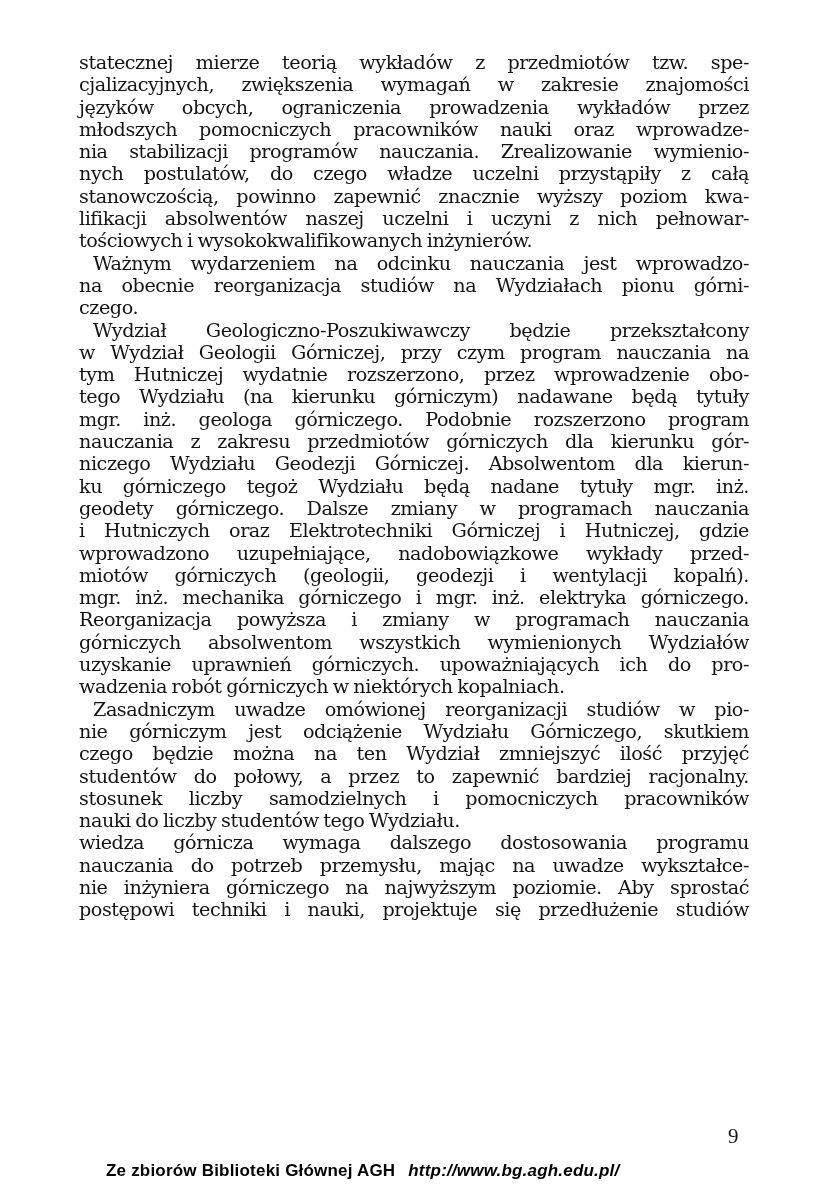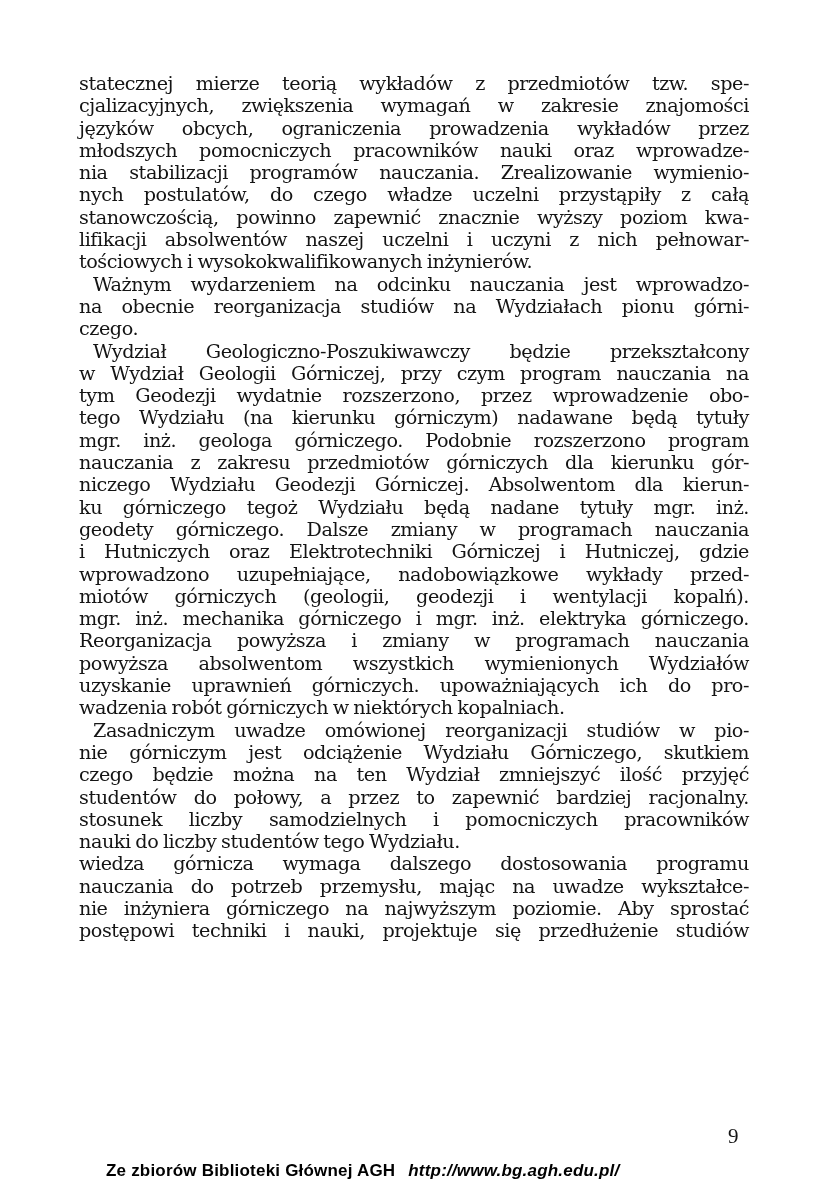--- a/index.html
+++ b/index.html
@@ -16,21 +16,21 @@
     .page {
       position: absolute;
       left: 0; top: 0;
       width: 816px;
       height: 1200px;
       background: #ffffff;
     }
     .text-block {
       position: absolute;
       left: 79px;
-      top: 73px;
+      top: 52px;
       width: 670px;
       font-family: "DejaVu Serif", "Liberation Serif", serif;
       font-size: 19.2px;
       color: #141414;
     }
     .line {
       display: block;
       height: 22.3px;
       line-height: 22.3px;
       white-space: nowrap;
@@ -92,33 +92,33 @@
         <span class="line last">tościowych i wysokokwalifikowanych inżynierów.</span>
       </div>
       <div>
         <span class="line indent">Ważnym wydarzeniem na odcinku nauczania jest wprowadzo-</span>
         <span class="line">na obecnie reorganizacja studiów na Wydziałach pionu górni-</span>
         <span class="line last">czego.</span>
       </div>
       <div>
         <span class="line indent">Wydział Geologiczno-Poszukiwawczy będzie przekształcony</span>
         <span class="line">w Wydział Geologii Górniczej, przy czym program nauczania na</span>
-        <span class="line">tym Geodezji wydatnie rozszerzono, przez wprowadzenie obo-</span>
+        <span class="line">tym Hutniczej wydatnie rozszerzono, przez wprowadzenie obo-</span>
         <span class="line">tego Wydziału (na kierunku górniczym) nadawane będą tytuły</span>
         <span class="line">mgr. inż. geologa górniczego. Podobnie rozszerzono program</span>
         <span class="line">nauczania z zakresu przedmiotów górniczych dla kierunku gór-</span>
         <span class="line">niczego Wydziału Geodezji Górniczej. Absolwentom dla kierun-</span>
         <span class="line">ku górniczego tegoż Wydziału będą nadane tytuły mgr. inż.</span>
         <span class="line">geodety górniczego. Dalsze zmiany w programach nauczania</span>
         <span class="line">i Hutniczych oraz Elektrotechniki Górniczej i Hutniczej, gdzie</span>
         <span class="line">wprowadzono uzupełniające, nadobowiązkowe wykłady przed-</span>
         <span class="line">miotów górniczych (geologii, geodezji i wentylacji kopalń).</span>
         <span class="line">mgr. inż. mechanika górniczego i mgr. inż. elektryka górniczego.</span>
         <span class="line">Reorganizacja powyższa i zmiany w programach nauczania</span>
-        <span class="line">powyższa absolwentom wszystkich wymienionych Wydziałów</span>
+        <span class="line">górniczych absolwentom wszystkich wymienionych Wydziałów</span>
         <span class="line">uzyskanie uprawnień górniczych. upoważniających ich do pro-</span>
         <span class="line last">wadzenia robót górniczych w niektórych kopalniach.</span>
       </div>
       <div>
         <span class="line indent">Zasadniczym uwadze omówionej reorganizacji studiów w pio-</span>
         <span class="line">nie górniczym jest odciążenie Wydziału Górniczego, skutkiem</span>
         <span class="line">czego będzie można na ten Wydział zmniejszyć ilość przyjęć</span>
         <span class="line">studentów do połowy, a przez to zapewnić bardziej racjonalny.</span>
         <span class="line">stosunek liczby samodzielnych i pomocniczych pracowników</span>
         <span class="line last">nauki do liczby studentów tego Wydziału.</span>

